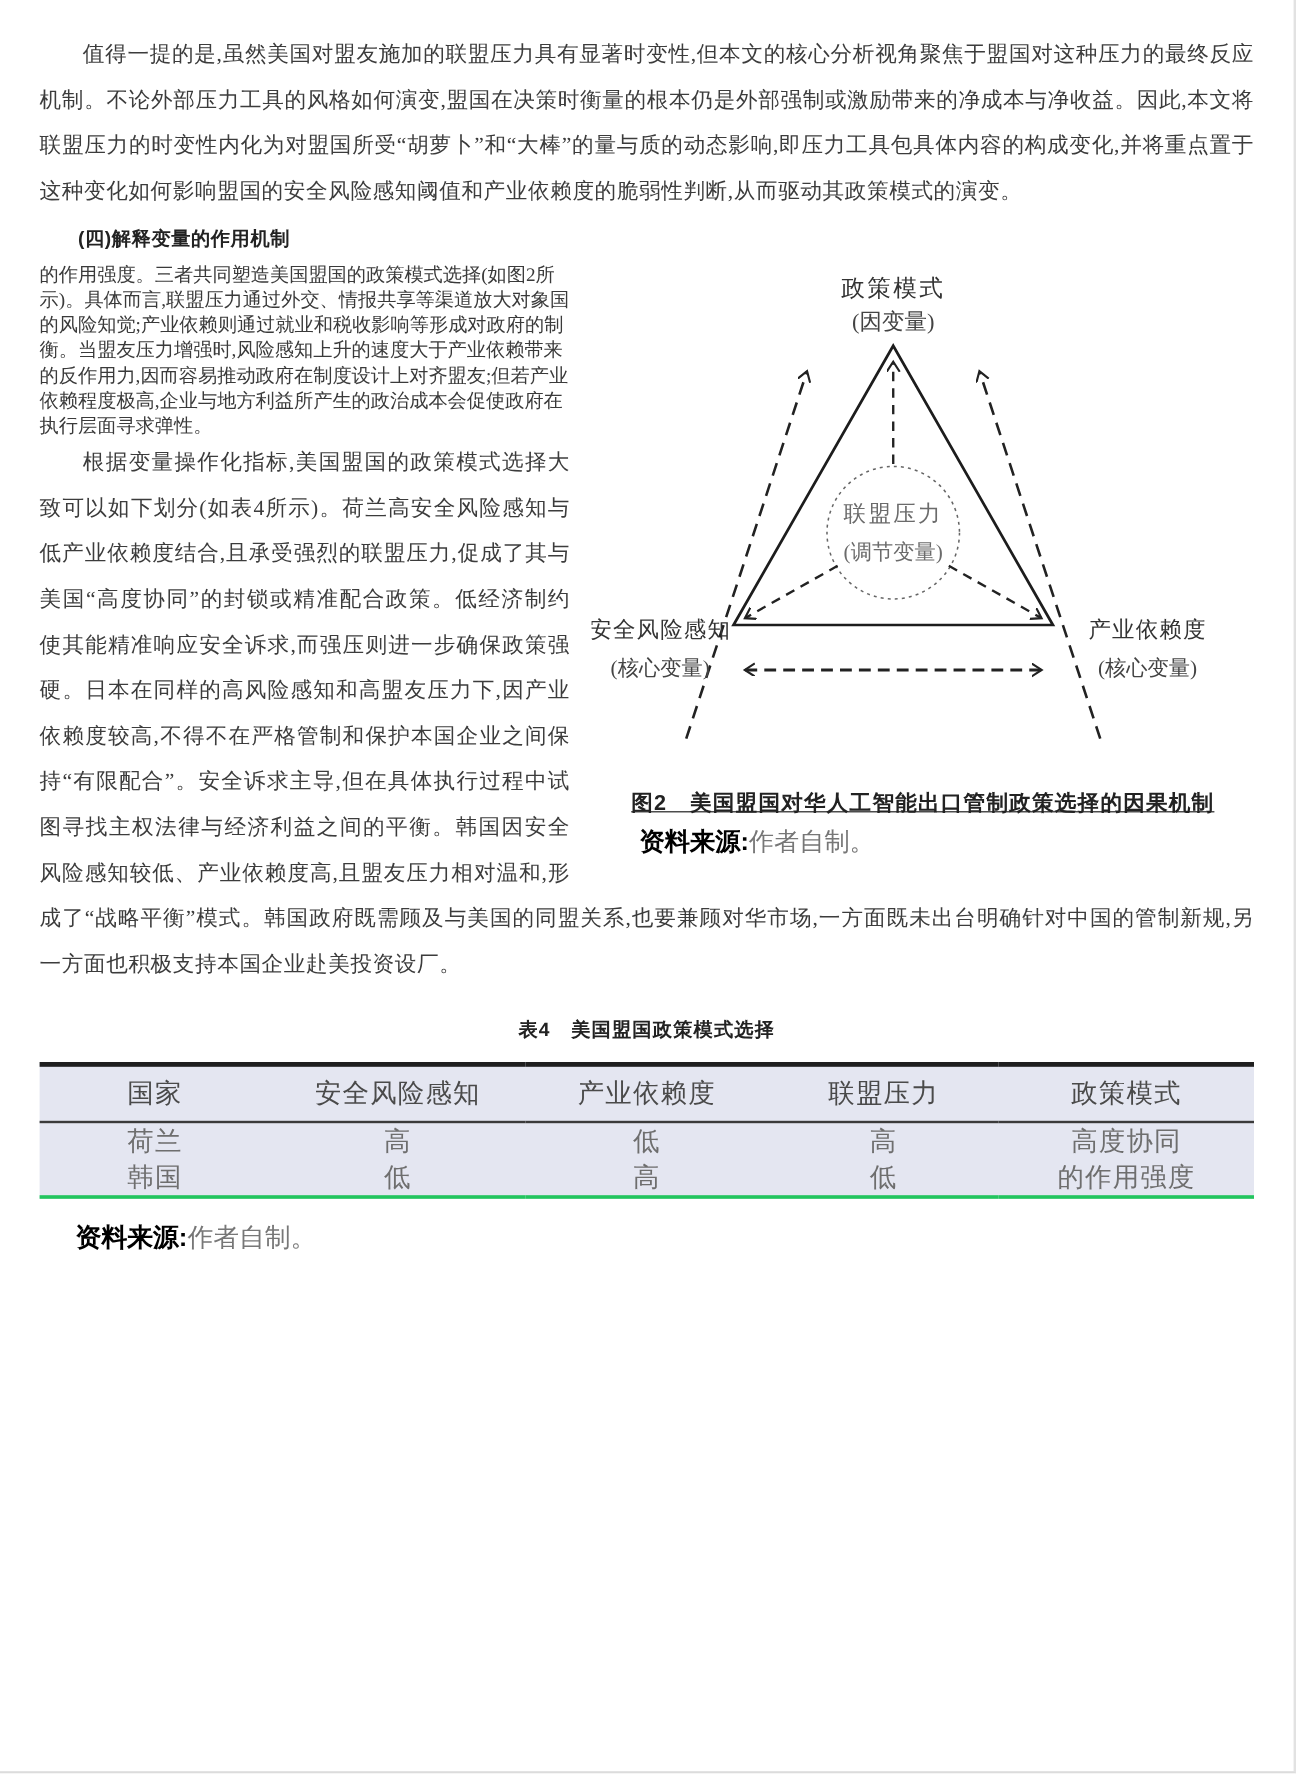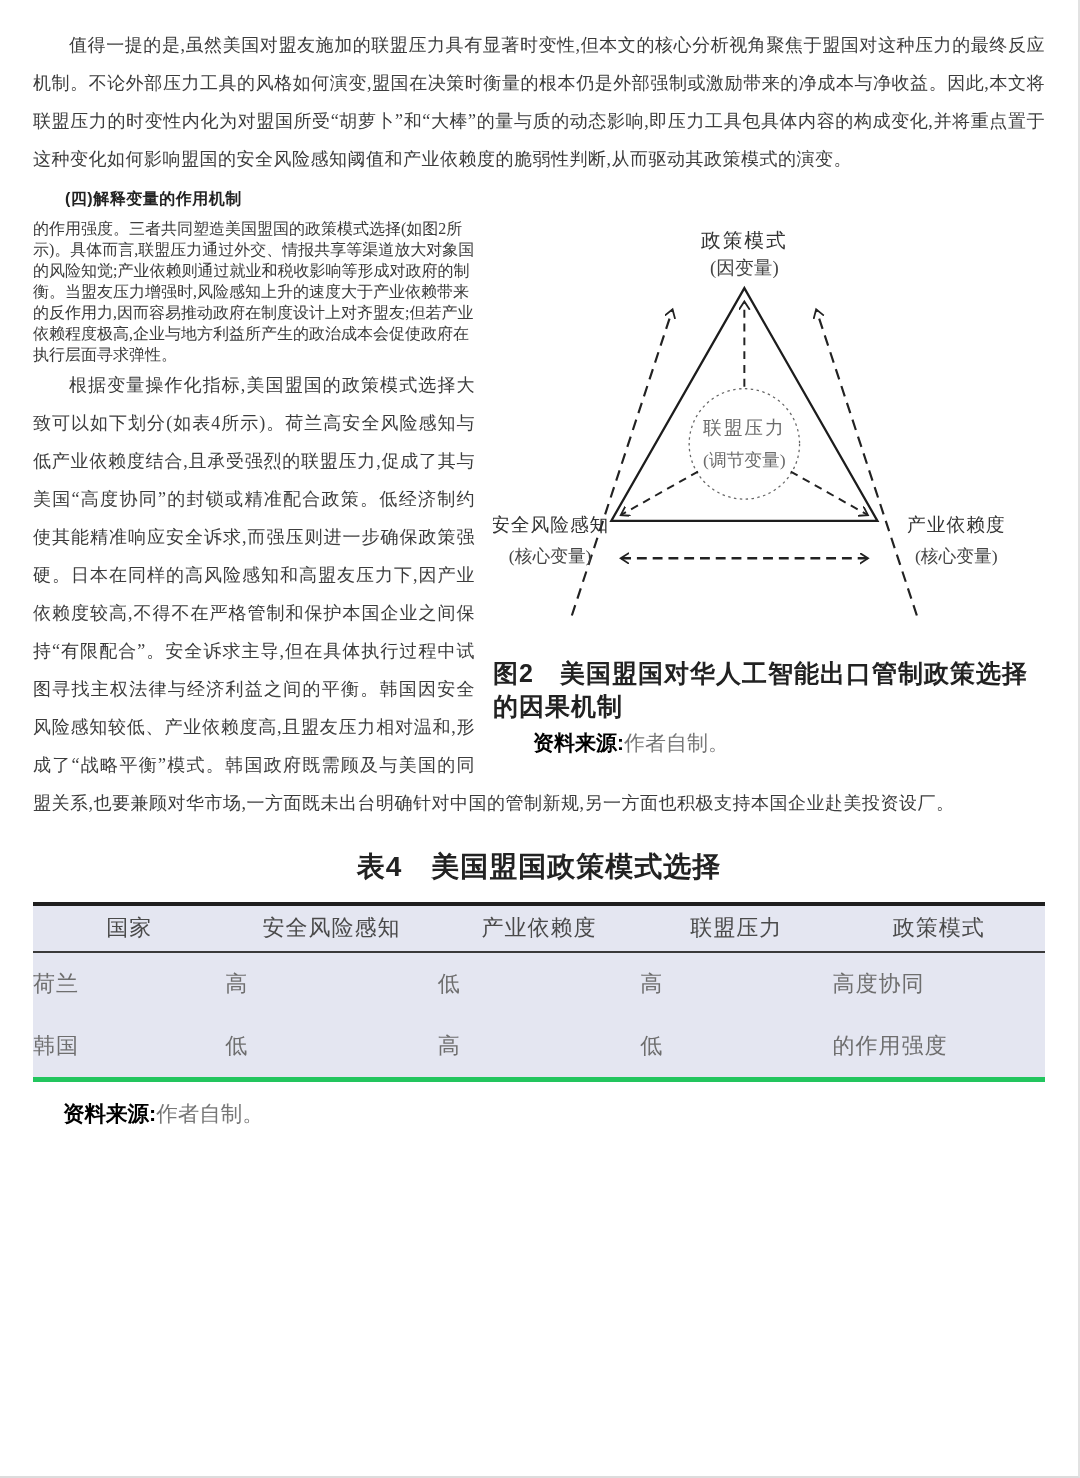--- a/index.html
+++ b/index.html
@@ -38,68 +38,69 @@
   
   .fig-float {
     float: right;
     width: 552px;
     margin: 4px 0 6px 18px;
   }
   .fig-canvas { display: block; }
   .fig-caption {
     font-family: "Liberation Sans", "DejaVu Sans", sans-serif;
     font-weight: bold;
-    font-size: 25px;
+    font-size: 18px;
     color: #222;
-    text-align: left;
+    text-align: center;
     margin-top: 6px;
     letter-spacing: 1px;
+    text-decoration: underline;
   }
   .fig-source {
     font-size: 21px;
     margin-top: 6px;
     padding-left: 40px;
     color: #777;
   }
   .src-label {
     font-family: "Liberation Sans", "DejaVu Sans", sans-serif;
     font-weight: bold;
     color: #000000;
   }
   
   .table-block { clear: none; margin-top: 26px; }
   .table-title {
     font-family: "Liberation Sans", "DejaVu Sans", sans-serif;
     font-weight: bold;
-    font-size: 28px;
+    font-size: 16px;
     color: #222;
     text-align: center;
     margin-bottom: 16px;
     letter-spacing: 1px;
   }
   table.data-table {
     width: 100%;
     border-collapse: collapse;
     background: #e4e6f1;
     border-top: 4px solid #1f1f1f;
-    border-bottom: 5px solid #22c55e;
+    border-bottom: 3px solid #22c55e;
     font-size: 22px;
   }
   table.data-table th {
     font-weight: normal;
     color: #4a4a4a;
     padding: 7px 0 8px 0;
     border-bottom: 2px solid #3a3a3a;
     text-align: center;
     letter-spacing: 1px;
   }
   table.data-table td {
     color: #6e6e6e;
-    padding: 16px 0;
-    text-align: left;
+    padding: 0 0;
+    text-align: center;
     letter-spacing: 1px;
   }
   .foot-line {
     font-size: 21.5px;
     line-height: 37px;
     color: #777;
     margin-left: 30px;
   }
   .foot-line.first { margin-top: 14px; }
   svg text {

